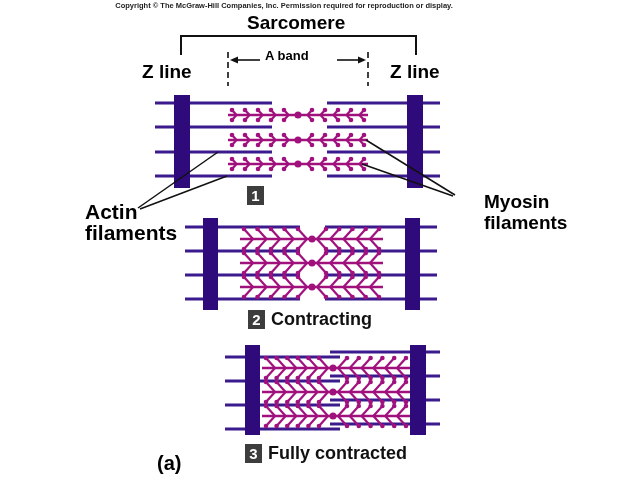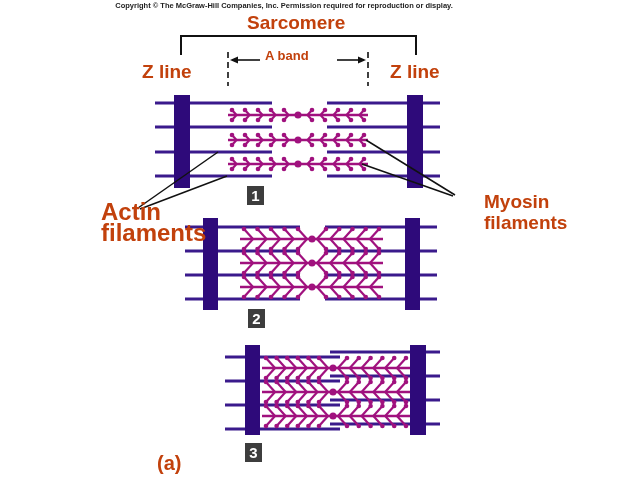--- a/index.html
+++ b/index.html
@@ -1,18 +1,18 @@
 <!DOCTYPE html>
 <html><head>
 <meta charset="utf-8">
 <style>
   html, body { margin:0; padding:0; background:#ffffff; }
   body { width:640px; height:480px; position:relative; overflow:hidden; font-family:"Liberation Sans", sans-serif; }
   #fig { position:absolute; left:0; top:0; }
-  .lbl { position:absolute; font-weight:bold; color:#c2410c; white-space:nowrap; font-family:"Liberation Sans", sans-serif; }
+  .lbl { position:absolute; font-weight:bold; color:#000000; white-space:nowrap; font-family:"Liberation Sans", sans-serif; }
   .copyright { position:absolute; left:0; width:568px; top:1px; text-align:center; font-size:7.5px; font-weight:bold; color:#222; }
   .step { position:absolute; display:flex; align-items:center; font-weight:bold; font-size:18px; color:#111; }
   .badge { display:inline-block; background:#3d3d3d; color:#fff; width:17px; height:19px; line-height:19px; text-align:center; font-size:15px; margin-right:6px; }
 </style>
 </head>
 <body>
 
 <div class="copyright">Copyright © The McGraw-Hill Companies, Inc. Permission required for reproduction or display.</div>
 
 <svg id="fig" width="640" height="480">
@@ -466,31 +466,33 @@
   <line x1="140" y1="209" x2="227" y2="176" stroke="#111" stroke-width="1.5"></line>
 
   <line x1="366" y1="140" x2="455" y2="195" stroke="#111" stroke-width="1.5"></line>
   <line x1="362" y1="164" x2="453" y2="196" stroke="#111" stroke-width="1.5"></line>
 </svg>
 
 <div class="lbl" style="left:247px;top:12px;font-size:19px;">Sarcomere</div>
 <div class="lbl" style="left:142px;top:61px;font-size:19px;">Z line</div>
 <div class="lbl" style="left:390px;top:61px;font-size:19px;">Z line</div>
 <div class="lbl" style="left:265px;top:48px;font-size:13px;">A band</div>
-<div class="lbl" style="left:101px;top:201px;font-size:24px;line-height:21px;">
+<div class="lbl" style="left:85px;top:201px;font-size:21px;line-height:21px;">
   <div>Actin</div>
   <div>filaments</div>
 </div>
 <div class="lbl" style="left:484px;top:191px;font-size:19px;line-height:21px;">
   <div>Myosin</div>
   <div>filaments</div>
 </div>
 
 <div class="step" style="left:247px;top:186px;">
   <span class="badge">1</span>
 </div>
 <div class="step" style="left:248px;top:309px;">
   <span class="badge">2</span>
+  <span>Contracting</span>
 </div>
 <div class="step" style="left:245px;top:443px;">
   <span class="badge">3</span>
+  <span>Fully contracted</span>
 </div>
 <div class="lbl" style="left:157px;top:452px;font-size:20px;">(a)</div>
 
 </body></html>

